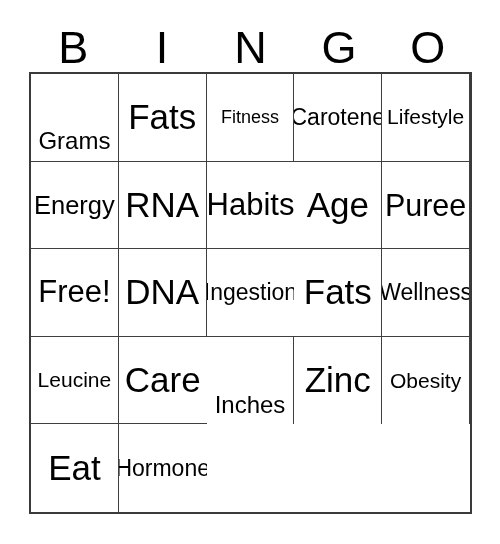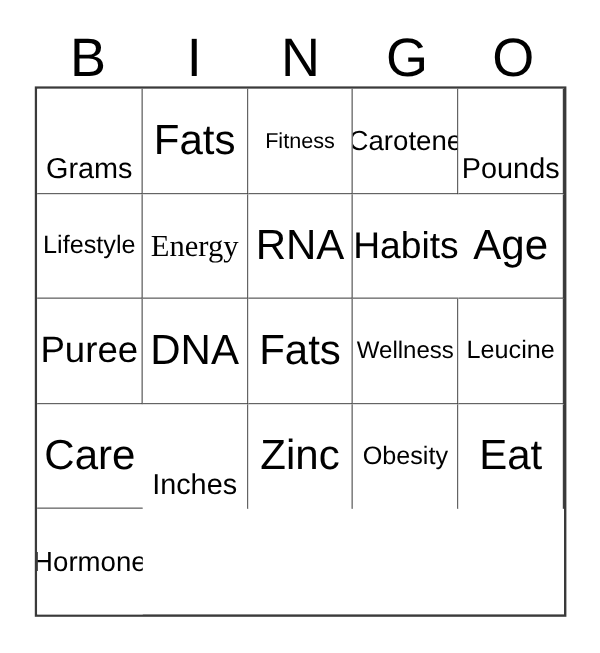--- a/index.html
+++ b/index.html
@@ -69,21 +69,21 @@
   .cell.last-col { border-right: none; }
   .cell.last-row { border-bottom: none; }
   .cell-text {
     display: block;
     white-space: nowrap;
     line-height: 1.05;
     color: #000000;
     text-align: center;
   }
   
-  .sz-xs  { font-size: 20px; }
+  .sz-xs  { font-size: 23px; }
   .sz-s   { font-size: 23px; }
   .sz-m   { font-size: 21px; }
   .sz-l   { font-size: 24px; margin-top: 47px; }
   .sz-xl  { font-size: 31px; }
   .sz-xxl { font-size: 31px; }
   .sz-3xl { font-size: 35px; }
 </style>
 </head>
 <body>
 
@@ -106,43 +106,46 @@
         <span class="cell-text sz-3xl">Fats</span>
       </div>
     <div class="cell">
         <span class="cell-text sz-xl" style="font-size: 18px;">Fitness</span>
       </div>
     <div class="cell">
         <span class="cell-text sz-s">Carotene</span>
       </div>
 
     <div class="cell">
-        <span class="cell-text sz-l">Pounds</span>
-      </div>
-    <div class="cell">
         <span class="cell-text sz-m">Lifestyle</span>
       </div>
     <div class="cell">
-        <span class="cell-text sz-xl" style="font-size: 25.5px; font-family: Liberation Serif, serif;">Energy</span>
+        <span class="cell-text sz-xl" style="font-size: 25.5px;">Energy</span>
       </div>
     <div class="cell">
         <span class="cell-text sz-3xl">RNA</span>
       </div>
     <div class="cell last-col">
         <span class="cell-text sz-xl">Habits</span>
       </div>
 
     <div class="cell">
         <span class="cell-text sz-3xl">Age</span>
       </div>
     <div class="cell">
         <span class="cell-text sz-xxl" style="font-size: 30.5px;">Puree</span>
       </div>
     <div class="cell">
+        <span class="cell-text sz-xxl">Free!</span>
+      </div>
+    <div class="cell">
         <span class="cell-text sz-3xl">DNA</span>
+      </div>
+    <div class="cell last-col">
+        <span class="cell-text sz-s">Ingestion</span>
       </div>
 
     <div class="cell">
         <span class="cell-text sz-3xl">Fats</span>
       </div>
     <div class="cell">
         <span class="cell-text sz-xs">Wellness</span>
       </div>
     <div class="cell">
         <span class="cell-text sz-m">Leucine</span>

